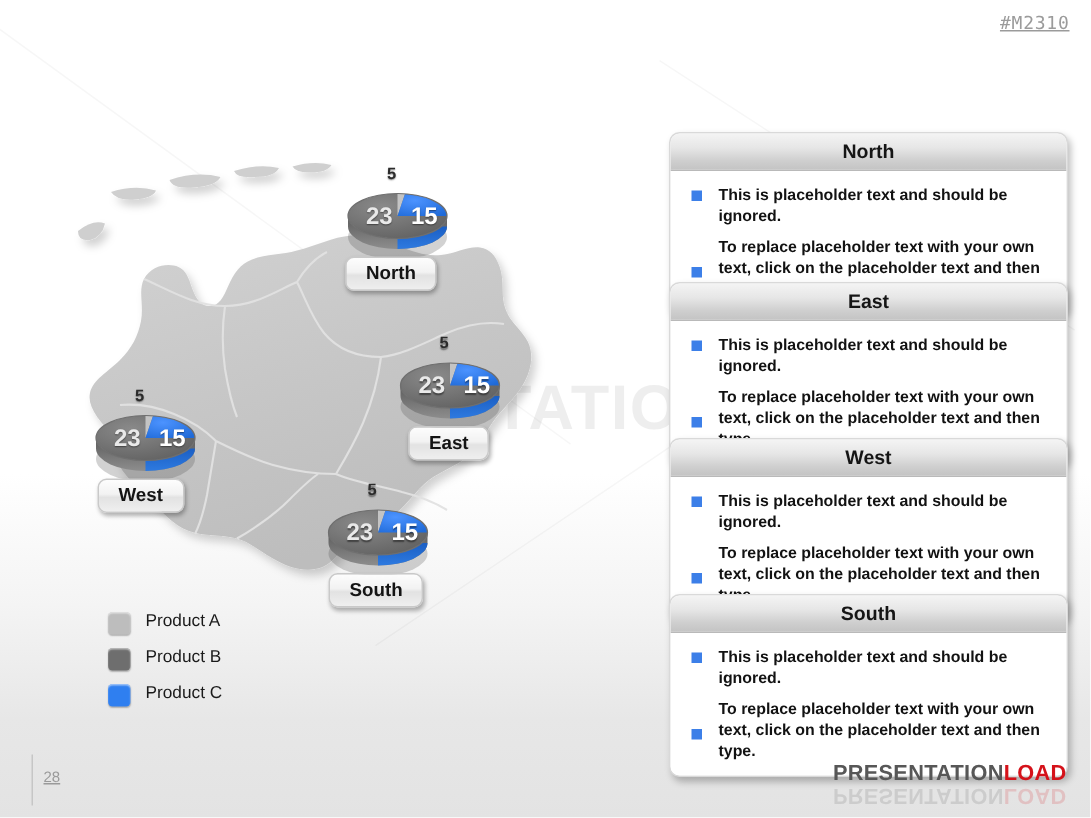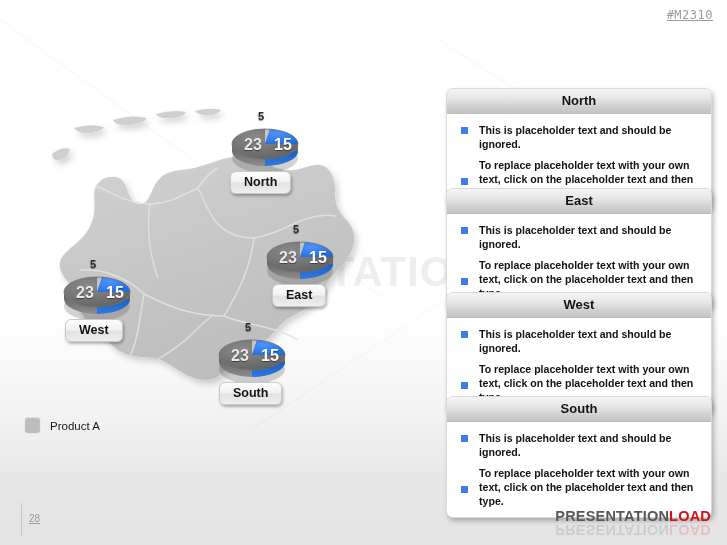--- a/index.html
+++ b/index.html
@@ -63,21 +63,21 @@
     border-radius:6px;
     background:linear-gradient(180deg,#fdfdfd 0%,#f2f2f2 45%,#e2e2e2 55%,#efefef 100%);
     border:1px solid #c9c9c9;
     box-shadow:1px 2px 3px rgba(0,0,0,0.30);
     font-size:12.5px;font-weight:bold;color:#141414;
     white-space:nowrap;
   }
 
   
   #legend{position:absolute;left:25px;top:408px;}
-  .legend-row{display:flex;align-items:flex-end;height:24px;}
+  .legend-row{display:flex;align-items:flex-start;height:24px;margin-left:47px;}
   .legend-swatch{
     width:15px;height:15px;border-radius:3px;margin-right:10px;
     box-shadow:inset 0 1px 1px rgba(255,255,255,0.55),0 1px 1px rgba(0,0,0,0.25);
   }
   .legend-label{font-size:11.5px;color:#1a1a1a;}
 
   
   .infobox{
     position:absolute;left:446px;width:264px;
     border-radius:7px;
@@ -290,20 +290,28 @@
       <span class="lbl lbl-c" style="left:45px;top:12px;">15</span>
     </div>
     <div class="pill" style="left:-33px;top:25px;">South</div>
   </div>
 
   <div id="legend">
     <div class="legend-row">
       <span class="legend-swatch" style="background:#bdbdbd;"></span>
       <span class="legend-label">Product A</span>
     </div>
+    <div class="legend-row">
+      <span class="legend-swatch" style="background:#6e6e6e;"></span>
+      <span class="legend-label">Product B</span>
+    </div>
+    <div class="legend-row">
+      <span class="legend-swatch" style="background:#2f7ff0;"></span>
+      <span class="legend-label">Product C</span>
+    </div>
   </div>
 
   <div class="infobox" style="top:88px;">
     <div class="infobox-head">North</div>
     <div class="infobox-body">
       <div class="bullet-row">
         <span class="bullet-sq"></span>
         <span class="bullet-text">This is placeholder text and should be ignored.</span>
       </div>
       <div class="bullet-row">

